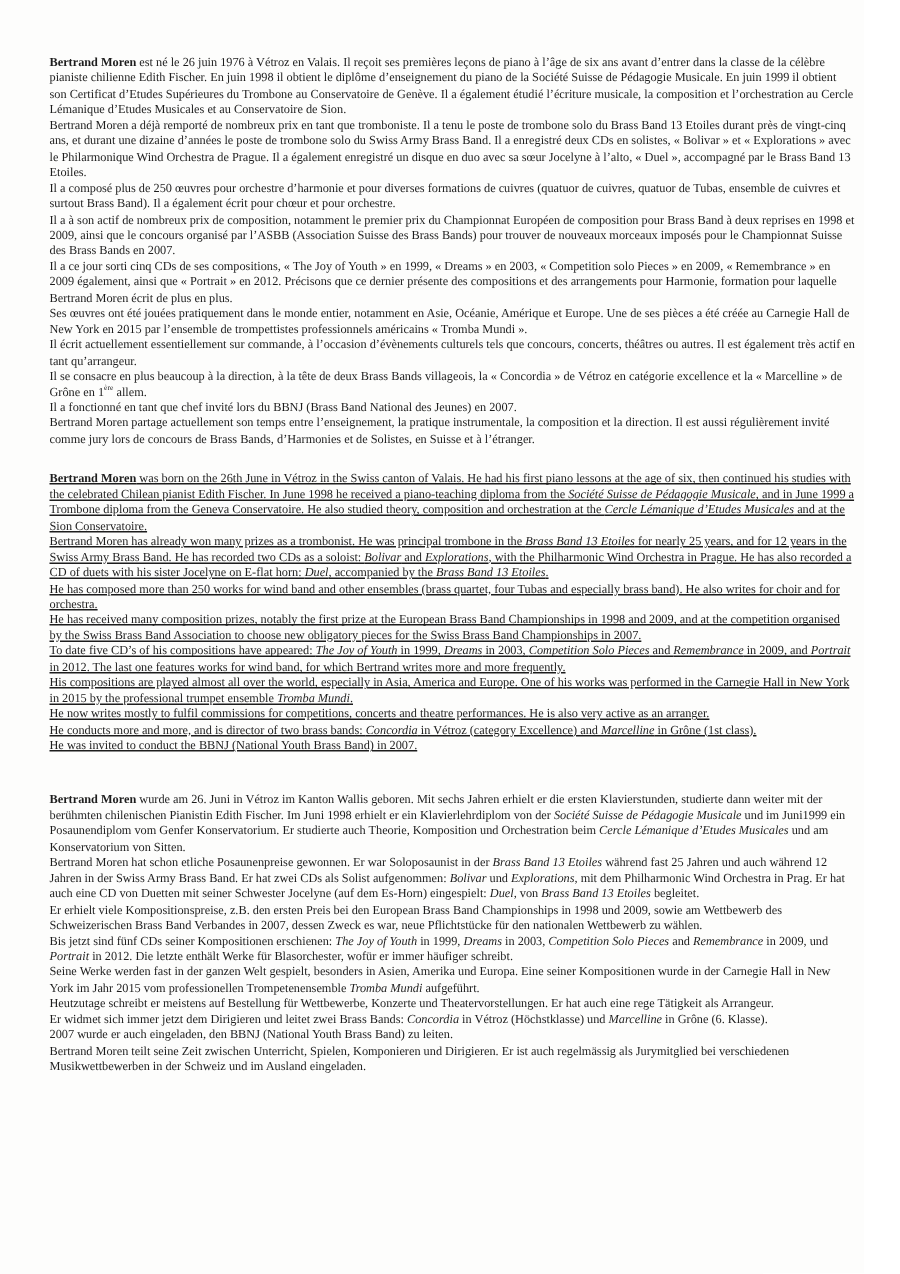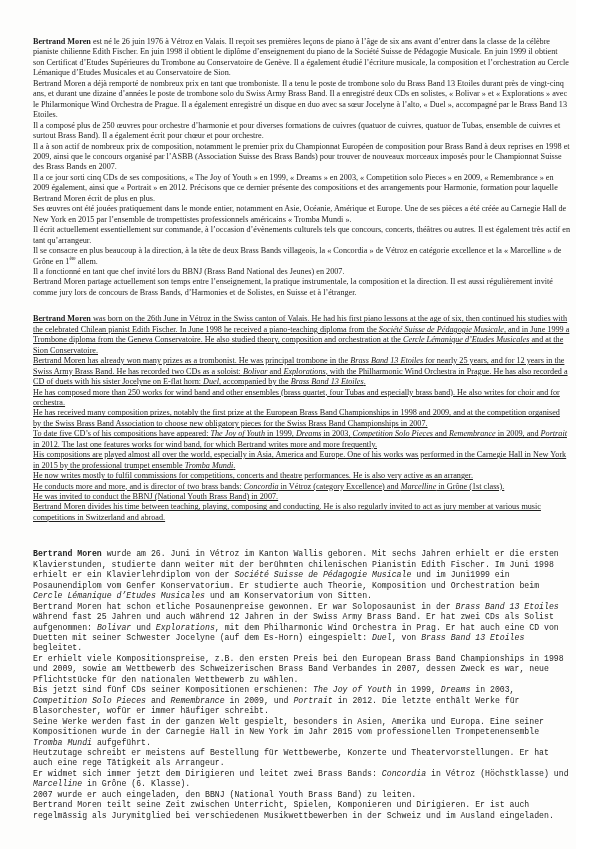--- a/index.html
+++ b/index.html
@@ -17,21 +17,21 @@
     left: 33px;
     top: 37px;
     width: 537px;
     font-family: "Liberation Serif", serif;
     font-size: 8.2px;
     line-height: 10.45px;
     color: #1d1d1d;
   }
   .bio-section p { margin: 0; }
   .bio-section.english { margin-top: 16px; text-decoration: underline; }
-  .bio-section.german { margin-top: 26px; font-family: Liberation Mono, monospace; }
+  .bio-section.german { margin-top: 26px; }
   sup { font-size: 0.62em; vertical-align: super; line-height: 0; }
 </style>
 </head>
 <body>
 
 <div class="page">
   <div class="content">
 
     <div class="bio-section french">
       <p><span style="font-weight: 700;">Bertrand Moren</span><span> est né le 26 juin 1976 à Vétroz en Valais. Il reçoit ses premières leçons de piano à l’âge de six ans avant d’entrer dans la classe de la célèbre pianiste chilienne Edith Fischer. En juin 1998 il obtient le diplôme d’enseignement du piano de la Société Suisse de Pédagogie Musicale. En juin 1999 il obtient son Certificat d’Etudes Supérieures du Trombone au Conservatoire de Genève. Il a également étudié l’écriture musicale, la composition et l’orchestration au Cercle Lémanique d’Etudes Musicales et au Conservatoire de Sion.</span></p>
@@ -49,21 +49,20 @@
     <div class="bio-section english">
       <p><span style="font-weight: 700;">Bertrand Moren</span><span> was born on the 26th June in Vétroz in the Swiss canton of Valais. He had his first piano lessons at the age of six, then continued his studies with the celebrated Chilean pianist Edith Fischer. In June 1998 he received a piano-teaching diploma from the </span><span style="font-style: italic;">Société Suisse de Pédagogie Musicale</span><span>, and in June 1999 a Trombone diploma from the Geneva Conservatoire. He also studied theory, composition and orchestration at the </span><span style="font-style: italic;">Cercle Lémanique d’Etudes Musicales</span><span> and at the Sion Conservatoire.</span></p>
       <p><span>Bertrand Moren has already won many prizes as a trombonist. He was principal trombone in the </span><span style="font-style: italic;">Brass Band 13 Etoiles</span><span> for nearly 25 years, and for 12 years in the Swiss Army Brass Band. He has recorded two CDs as a soloist: </span><span style="font-style: italic;">Bolivar</span><span> and </span><span style="font-style: italic;">Explorations</span><span>, with the Philharmonic Wind Orchestra in Prague. He has also recorded a CD of duets with his sister Jocelyne on E-flat horn: </span><span style="font-style: italic;">Duel</span><span>, accompanied by the </span><span style="font-style: italic;">Brass Band 13 Etoiles</span><span>.</span></p>
       <p><span>He has composed more than 250 works for wind band and other ensembles (brass quartet, four Tubas and especially brass band). He also writes for choir and for orchestra.</span></p>
       <p><span>He has received many composition prizes, notably the first prize at the European Brass Band Championships in 1998 and 2009, and at the competition organised by the Swiss Brass Band Association to choose new obligatory pieces for the Swiss Brass Band Championships in 2007.</span></p>
       <p><span>To date five CD’s of his compositions have appeared: </span><span style="font-style: italic;">The Joy of Youth</span><span> in 1999, </span><span style="font-style: italic;">Dreams</span><span> in 2003, </span><span style="font-style: italic;">Competition Solo Pieces</span><span> and </span><span style="font-style: italic;">Remembrance</span><span> in 2009, and </span><span style="font-style: italic;">Portrait</span><span> in 2012. The last one features works for wind band, for which Bertrand writes more and more frequently.</span></p>
       <p><span>His compositions are played almost all over the world, especially in Asia, America and Europe. One of his works was performed in the Carnegie Hall in New York in 2015 by the professional trumpet ensemble </span><span style="font-style: italic;">Tromba Mundi</span><span>.</span></p>
       <p><span>He now writes mostly to fulfil commissions for competitions, concerts and theatre performances. He is also very active as an arranger.</span></p>
       <p><span>He conducts more and more, and is director of two brass bands: </span><span style="font-style: italic;">Concordia</span><span> in Vétroz (category Excellence) and </span><span style="font-style: italic;">Marcelline</span><span> in Grône (1st class).</span></p>
       <p><span>He was invited to conduct the BBNJ (National Youth Brass Band) in 2007.</span></p>
-      <p><span>Bertrand Moren divides his time between teaching, playing, composing and conducting. He is also regularly invited to act as jury member at various music competitions in Switzerland and abroad.</span></p>
     </div>
 
     <div class="bio-section german">
       <p><span style="font-weight: 700;">Bertrand Moren</span><span> wurde am 26. Juni in Vétroz im Kanton Wallis geboren. Mit sechs Jahren erhielt er die ersten Klavierstunden, studierte dann weiter mit der berühmten chilenischen Pianistin Edith Fischer. Im Juni 1998 erhielt er ein Klavierlehrdiplom von der </span><span style="font-style: italic;">Société Suisse de Pédagogie Musicale</span><span> und im Juni1999 ein Posaunendiplom vom Genfer Konservatorium. Er studierte auch Theorie, Komposition und Orchestration beim </span><span style="font-style: italic;">Cercle Lémanique d’Etudes Musicales</span><span> und am Konservatorium von Sitten.</span></p>
       <p><span>Bertrand Moren hat schon etliche Posaunenpreise gewonnen. Er war Soloposaunist in der </span><span style="font-style: italic;">Brass Band 13 Etoiles</span><span> während fast 25 Jahren und auch während 12 Jahren in der Swiss Army Brass Band. Er hat zwei CDs als Solist aufgenommen: </span><span style="font-style: italic;">Bolivar</span><span> und </span><span style="font-style: italic;">Explorations</span><span>, mit dem Philharmonic Wind Orchestra in Prag. Er hat auch eine CD von Duetten mit seiner Schwester Jocelyne (auf dem Es-Horn) eingespielt: </span><span style="font-style: italic;">Duel</span><span>, von </span><span style="font-style: italic;">Brass Band 13 Etoiles</span><span> begleitet.</span></p>
       <p><span>Er erhielt viele Kompositionspreise, z.B. den ersten Preis bei den European Brass Band Championships in 1998 und 2009, sowie am Wettbewerb des Schweizerischen Brass Band Verbandes in 2007, dessen Zweck es war, neue Pflichtstücke für den nationalen Wettbewerb zu wählen.</span></p>
       <p><span>Bis jetzt sind fünf CDs seiner Kompositionen erschienen: </span><span style="font-style: italic;">The Joy of Youth</span><span> in 1999, </span><span style="font-style: italic;">Dreams</span><span> in 2003, </span><span style="font-style: italic;">Competition Solo Pieces</span><span> and </span><span style="font-style: italic;">Remembrance</span><span> in 2009, und </span><span style="font-style: italic;">Portrait</span><span> in 2012. Die letzte enthält Werke für Blasorchester, wofür er immer häufiger schreibt.</span></p>
       <p><span>Seine Werke werden fast in der ganzen Welt gespielt, besonders in Asien, Amerika und Europa. Eine seiner Kompositionen wurde in der Carnegie Hall in New York im Jahr 2015 vom professionellen Trompetenensemble </span><span style="font-style: italic;">Tromba Mundi</span><span> aufgeführt.</span></p>
       <p><span>Heutzutage schreibt er meistens auf Bestellung für Wettbewerbe, Konzerte und Theatervorstellungen. Er hat auch eine rege Tätigkeit als Arrangeur.</span></p>
       <p><span>Er widmet sich immer jetzt dem Dirigieren und leitet zwei Brass Bands: </span><span style="font-style: italic;">Concordia</span><span> in Vétroz (Höchstklasse) und </span><span style="font-style: italic;">Marcelline</span><span> in Grône (6. Klasse).</span></p>

